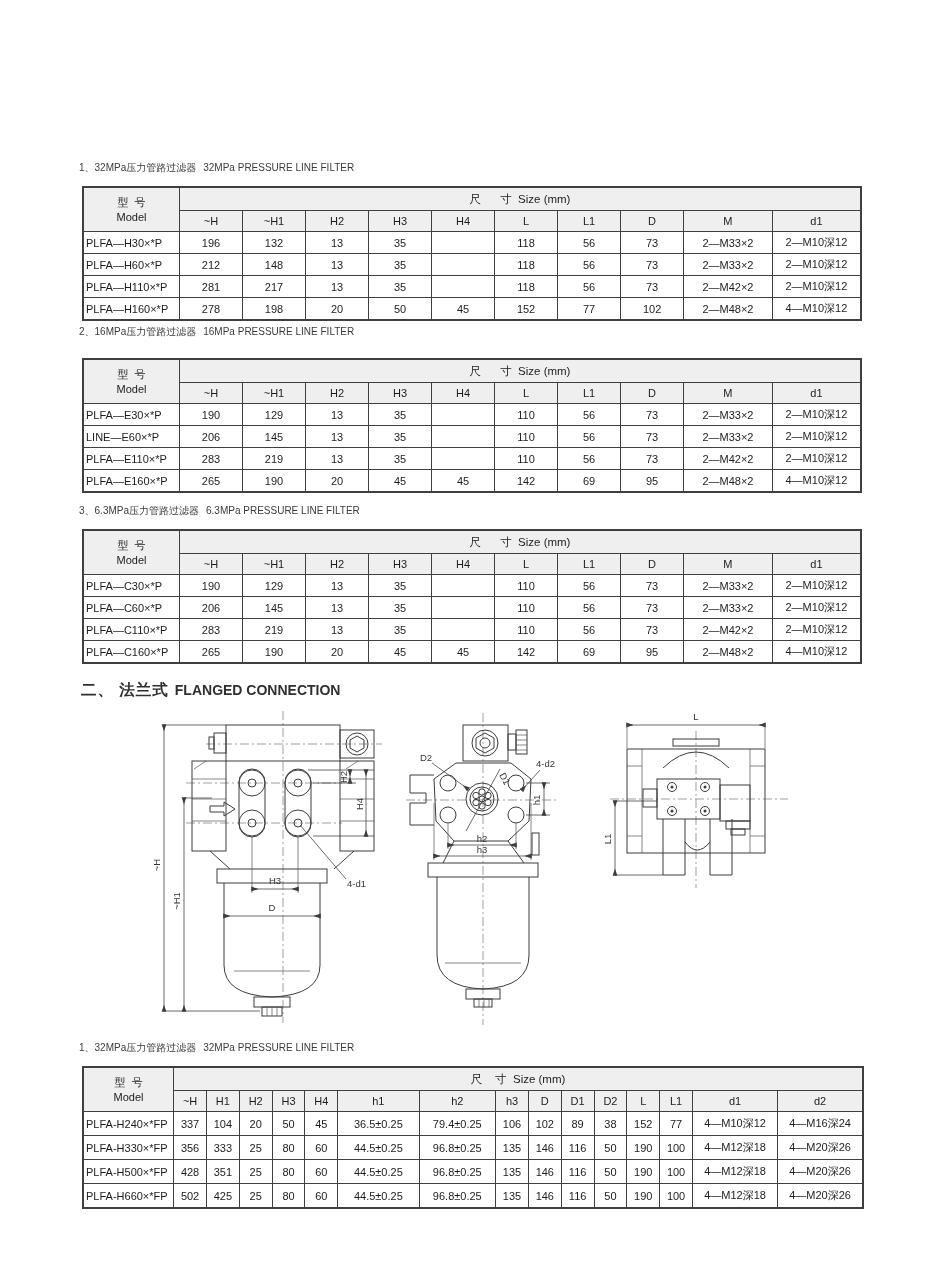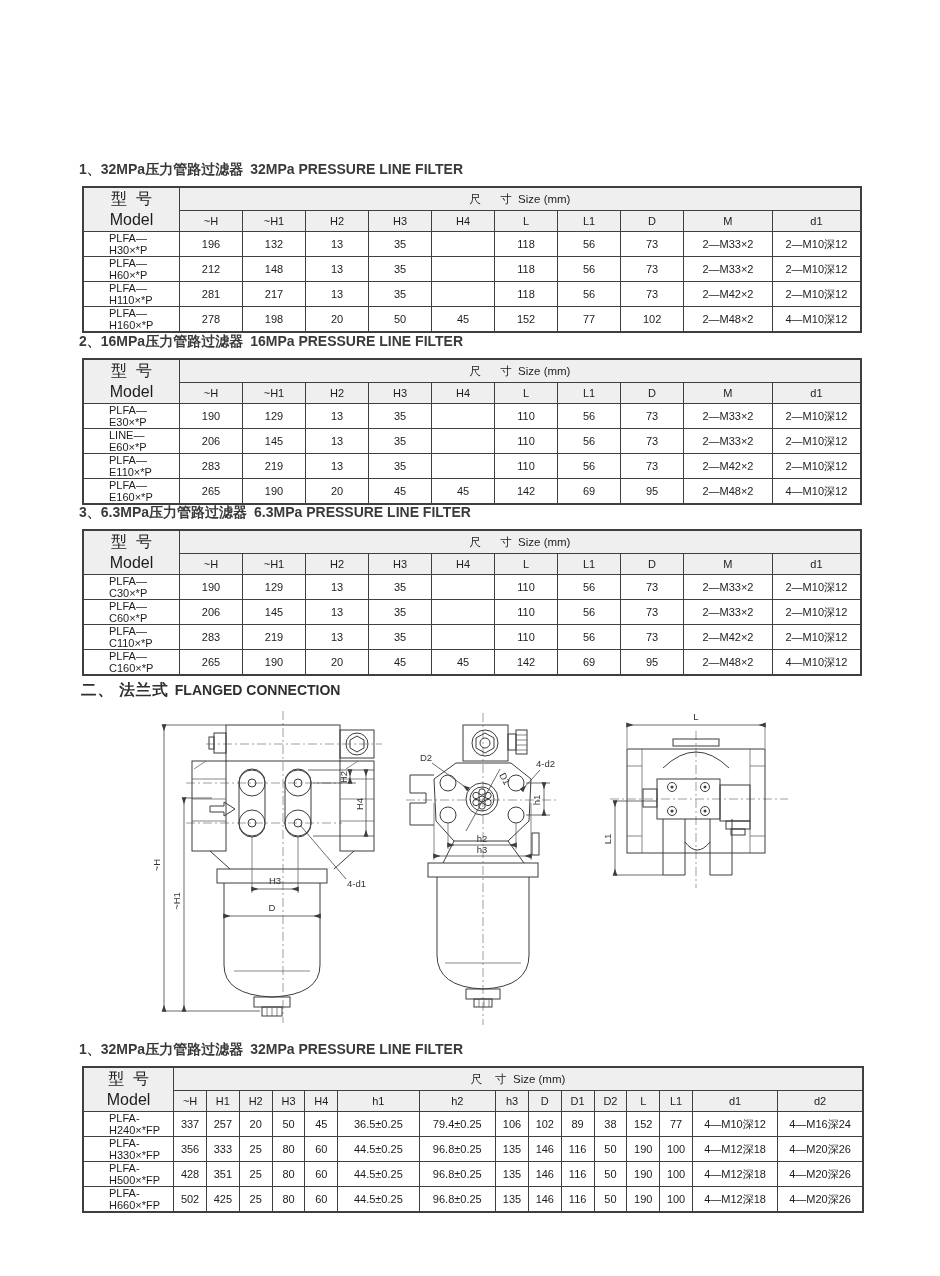--- a/index.html
+++ b/index.html
@@ -1,34 +1,34 @@
 <!DOCTYPE html>
 <html><head>
 <meta charset="utf-8">
 <style>
   html,body { margin:0; padding:0; background:#fff; }
   .page {
     position:relative; width:940px; height:1276px; background:#ffffff;
     font-family:"Liberation Sans", sans-serif; color:#222; overflow:hidden;
   }
-  .tbl-title { position:absolute; left:79px; font-size:14px; font-weight:bold; color:#3a3a3a; white-space:pre; }
+  .tbl-title { position:absolute; left:79px; font-size:10px; font-weight:normal; color:#3a3a3a; white-space:pre; }
   .tbl-title .en { margin-left:7px; }
   table.dim {
     position:absolute; left:82px; width:780px; border-collapse:collapse;
     table-layout:fixed; font-size:11px; color:#1c1c1c; background:#fff;
     border:2px solid #3f3f3f;
   }
   .dim th, .dim td { border:1px solid #3f3f3f; font-weight:normal; overflow:hidden; padding:0; }
   .dim thead th { background:#efefef; }
   .dim th.size-h { white-space:pre; height:22px; font-size:11.5px; }
-  .dim th.model-h { font-size:16px; line-height:1.3; white-space:pre; }
+  .dim th.model-h { font-size:11px; line-height:1.3; white-space:pre; }
   .dim thead tr.sub th { height:20px; }
   .dim td { text-align:center; height:21px; }
   table.wide td { height:23px; }
-  .dim td.model { text-align:left; padding-left:25px; }
+  .dim td.model { text-align:left; padding-left:2px; }
   .section-head { position:absolute; left:81px; top:680px; color:#2f2f2f; }
   .section-head .cn { font-size:15.5px; font-weight:bold; letter-spacing:1px; }
   .section-head .en { font-size:14px; font-weight:bold; margin-left:6px;text-align:center; }
   .drawings { position:absolute; left:150px; top:703px; width:660px; height:335px; }
   .drawings svg { position:absolute; }
   svg .ln   { stroke:#3d3d3d; stroke-width:1; fill:none; }
   svg .thin { stroke:#555;   stroke-width:0.7; fill:none; }
   svg .cl   { stroke:#777; stroke-width:0.7; fill:none; stroke-dasharray:9 3 2 3; }
   svg .dimln{ stroke:#444; stroke-width:0.8; fill:none; }
   svg text  { font-family:"Liberation Sans", sans-serif; font-size:9.5px; fill:#333; }
@@ -122,21 +122,21 @@
           <td>45</td>
           <td>152</td>
           <td>77</td>
           <td>102</td>
           <td>2—M48×2</td>
           <td>4—M10深12</td>
         </tr>
       </tbody>
     </table>
 
-  <div class="tbl-title" style="top:333px"><span class="cn">2、16MPa压力管路过滤器</span><span class="en">16MPa PRESSURE LINE FILTER</span></div>
+  <div class="tbl-title" style="top:325px"><span class="cn">2、16MPa压力管路过滤器</span><span class="en">16MPa PRESSURE LINE FILTER</span></div>
   <table class="dim" style="top:358px">
       <colgroup>
         <col style="width: 12.4%;">
         <col style="width: 8.1%;">
         <col style="width: 8.1%;">
         <col style="width: 8.1%;">
         <col style="width: 8.1%;">
         <col style="width: 8.1%;">
         <col style="width: 8.1%;">
         <col style="width: 8.1%;">
@@ -555,21 +555,21 @@
           <th>L</th>
           <th>L1</th>
           <th>d1</th>
           <th>d2</th>
         </tr>
       </thead>
       <tbody>
         <tr>
           <td class="model">PLFA-H240×*FP</td>
           <td>337</td>
-          <td>257</td>
+          <td>104</td>
           <td>20</td>
           <td>50</td>
           <td>45</td>
           <td>36.5±0.25</td>
           <td>79.4±0.25</td>
           <td>106</td>
           <td>102</td>
           <td>89</td>
           <td>38</td>
           <td>152</td>

